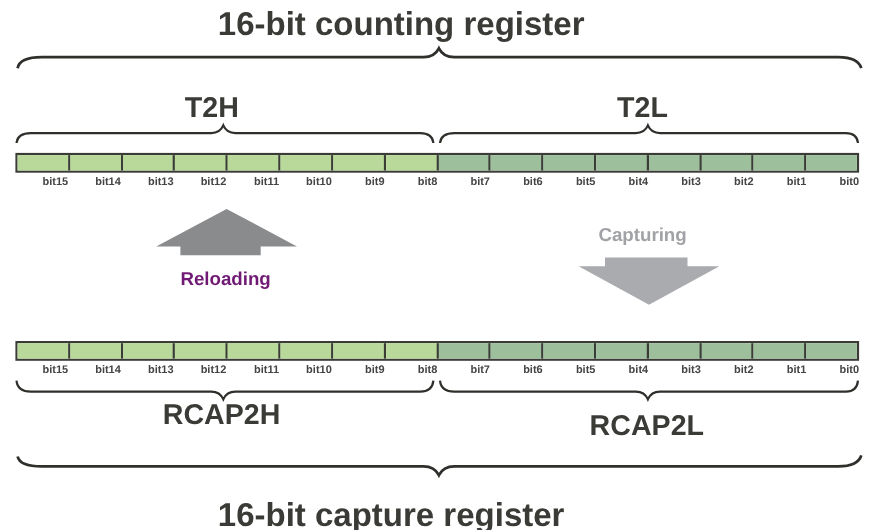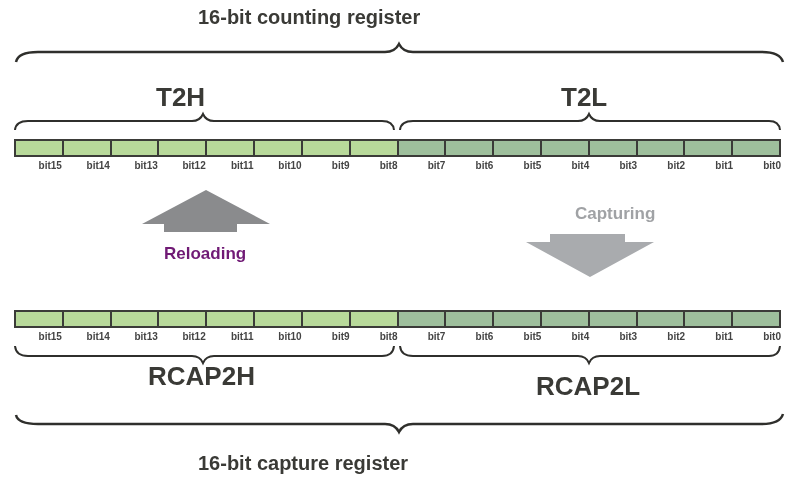--- a/index.html
+++ b/index.html
@@ -1,19 +1,19 @@
 <!DOCTYPE html>
 <html><head>
   <meta charset="utf-8">
   <style>
     html, body { margin: 0; padding: 0; background: #ffffff; }
     body { width: 800px; height: 482px; position: relative; overflow: hidden;
            font-family: "Liberation Sans", sans-serif; }
     .title { position: absolute; font-weight: bold; color: #3a3a36; white-space: nowrap; }
-    .big { font-size: 20px; }
+    .big { font-size: 30px; }
     .reg { font-size: 26px; }
     .sub-label { position: absolute; font-weight: bold; font-size: 17px; white-space: nowrap; }
     svg.overlay { position: absolute; left: 0; top: 0; }
     .bits-row { position: absolute; left: 14px; width: 767px; height: 18px; display: flex;
                 border: 2px solid #3b3b38; box-sizing: border-box; }
     .bit-cell { flex: 1; border-right: 2px solid #3b3b38; box-sizing: border-box; }
     .bit-cell:last-child { border-right: none; }
     .bit-labels { position: absolute; left: 14px; width: 767px; display: flex; }
     .bit-label { flex: 1; text-align: right; font-size: 10px; font-weight: bold; color: #444; }
   </style>
@@ -34,21 +34,21 @@
 
   <polygon points="550,234 625,234 625,242 654,242 590,277 526,242 550,242" fill="#a9abae"></polygon>
 
   <path d="M15,346 Q16,356 28,356 L192,356 Q200,356 203,363 Q206,356 214,356 L382,356 Q393,356 394,346" fill="none" stroke="#2f2f2c" stroke-width="2"></path>
 
   <path d="M400,346 Q401,356 413,356 L578,356 Q586,356 589,363 Q592,356 600,356 L769,356 Q779,356 780,346" fill="none" stroke="#2f2f2c" stroke-width="2"></path>
 
   <path d="M16,415 Q18,424 38,424 L385,424 Q395,424 399,432 Q403,424 413,424 L762,424 Q780,424 783,414" fill="none" stroke="#2f2f2c" stroke-width="2.5"></path>
 </svg>
 
-<div class="title reg" style="left:156px; top:82px;">T2H</div>
+<div class="title reg" style="left:168px; top:82px;">T2H</div>
 <div class="title reg" style="left:561px; top:82px;">T2L</div>
 
 <div class="bits-row" id="top-row" style="top:139px;">
     <div class="bit-cell" style="background: rgb(184, 217, 154);"></div>
     <div class="bit-cell" style="background: rgb(184, 217, 154);"></div>
     <div class="bit-cell" style="background: rgb(184, 217, 154);"></div>
     <div class="bit-cell" style="background: rgb(184, 217, 154);"></div>
     <div class="bit-cell" style="background: rgb(184, 217, 154);"></div>
     <div class="bit-cell" style="background: rgb(184, 217, 154);"></div>
     <div class="bit-cell" style="background: rgb(184, 217, 154);"></div>
@@ -75,21 +75,21 @@
     <div class="bit-label">bit6</div>
     <div class="bit-label">bit5</div>
     <div class="bit-label">bit4</div>
     <div class="bit-label">bit3</div>
     <div class="bit-label">bit2</div>
     <div class="bit-label">bit1</div>
     <div class="bit-label">bit0</div>
   </div>
 
 <div class="sub-label" style="left:164px; top:244px; color:#701a75;">Reloading</div>
-<div class="sub-label" style="left:544px; top:204px; color:#a0a2a5;margin-left:31px;">Capturing</div>
+<div class="sub-label" style="left:544px; top:204px; color:#a0a2a5;">Capturing</div>
 
 <div class="bits-row" id="bot-row" style="top:310px;">
     <div class="bit-cell" style="background: rgb(184, 217, 154);"></div>
     <div class="bit-cell" style="background: rgb(184, 217, 154);"></div>
     <div class="bit-cell" style="background: rgb(184, 217, 154);"></div>
     <div class="bit-cell" style="background: rgb(184, 217, 154);"></div>
     <div class="bit-cell" style="background: rgb(184, 217, 154);"></div>
     <div class="bit-cell" style="background: rgb(184, 217, 154);"></div>
     <div class="bit-cell" style="background: rgb(184, 217, 154);"></div>
     <div class="bit-cell" style="background: rgb(184, 217, 154);"></div>

